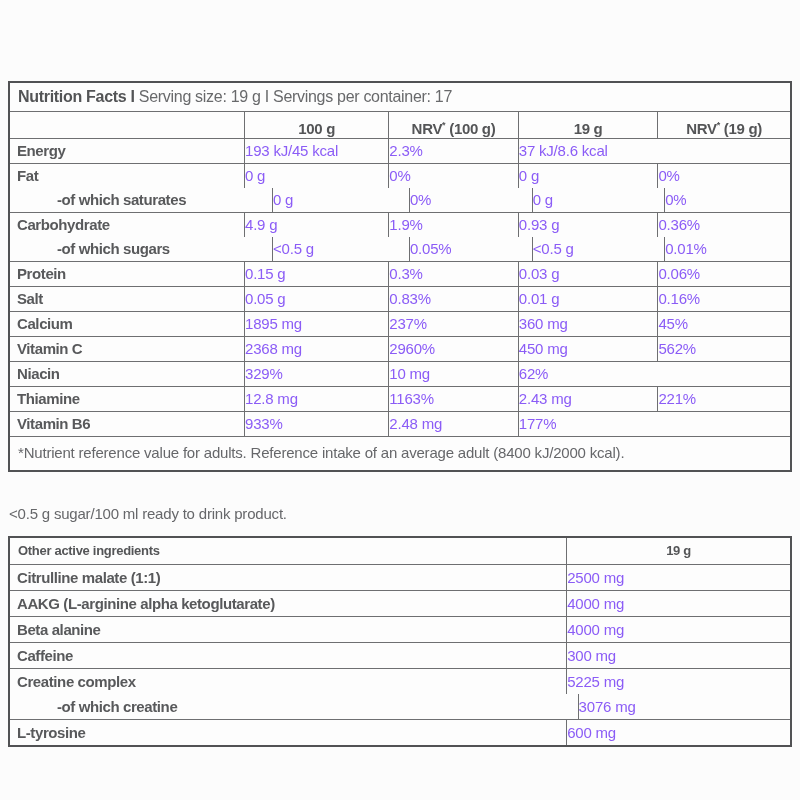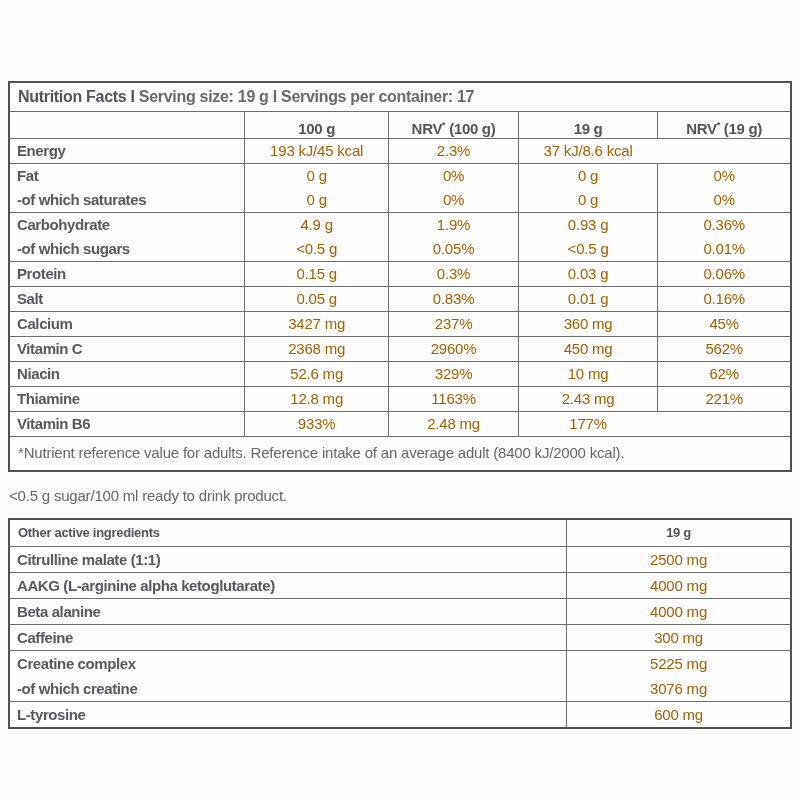--- a/index.html
+++ b/index.html
@@ -24,21 +24,21 @@
     color: #68696b;
   }
   .facts { margin-top: 81px; }
   .ingredients { margin-top: 14px; }
 
   .tr {
     display: grid;
     border-top: 1.5px solid #6e6f71;
   }
   .tr.first { border-top: none; }
-  .tr.sub { border-top: none; }
+  .tr.sub { border-top: none; padding-left: 40px; }
   .facts .tr.cols, .facts .tr.data {
     grid-template-columns: 30% 18.5% 16.6% 17.9% 17%;
   }
   .ingredients .tr {
     grid-template-columns: 71.3% 28.7%;
   }
 
   .td {
     overflow: hidden;
     white-space: nowrap;
@@ -46,21 +46,21 @@
   .td + .td { border-left: 1.5px solid #6e6f71; }
 
   .titlerow .td {
     height: 28px;
     line-height: 28px;
     padding-left: 8px;
     font-size: 16px;
     letter-spacing: -0.3px;
   }
   .title-bold { font-weight: bold; color: #535456; }
-  .title-reg { font-weight: bold; color: #68696b; }
+  .title-reg { font-weight: normal; color: #68696b; }
 
   .cols .td {
     height: 26px;
     line-height: 26px;
     text-align: center;
     font-weight: bold;
     font-size: 15px;
     color: #545557;
     letter-spacing: -0.3px;
   }
@@ -71,33 +71,33 @@
     line-height: 24px;
     font-size: 15px;
     letter-spacing: -0.2px;
   }
   .data .lbl {
     padding-left: 7px;
     font-weight: bold;
     color: #58595b;
     letter-spacing: -0.4px;
   }
-  .data .val { text-align: center; color: #a16207; }
+  .data .val { text-align: left; color: #8b5cf6; }
 
   .footnote .td {
     padding: 7px 8px 8px 8px;
     font-size: 15px;
     line-height: 18px;
     color: #66676a;
     letter-spacing: -0.2px;
     white-space: normal;
   }
 
   .note {
-    margin: 15px 8px 0 9px;
+    margin: 33px 8px 0 9px;
     font-size: 15px;
     color: #66676a;
     letter-spacing: -0.2px;
   }
 
   .ingredients .head .td {
     height: 26px;
     line-height: 26px;
     font-weight: bold;
     font-size: 13px;
@@ -179,37 +179,36 @@
     <div class="tr data">
       <div class="td lbl">Salt</div>
       <div class="td val">0.05 g</div>
       <div class="td val">0.83%</div>
       <div class="td val">0.01 g</div>
       <div class="td val">0.16%</div>
     </div>
 
     <div class="tr data">
       <div class="td lbl">Calcium</div>
-      <div class="td val">3427 mg</div>
+      <div class="td val">1895 mg</div>
       <div class="td val">237%</div>
       <div class="td val">360 mg</div>
       <div class="td val">45%</div>
     </div>
 
     <div class="tr data">
       <div class="td lbl">Vitamin C</div>
       <div class="td val">2368 mg</div>
       <div class="td val">2960%</div>
       <div class="td val">450 mg</div>
       <div class="td val">562%</div>
     </div>
 
     <div class="tr data">
       <div class="td lbl">Niacin</div>
-      <div class="td val">52.6 mg</div>
       <div class="td val">329%</div>
       <div class="td val">10 mg</div>
       <div class="td val">62%</div>
     </div>
 
     <div class="tr data">
       <div class="td lbl">Thiamine</div>
       <div class="td val">12.8 mg</div>
       <div class="td val">1163%</div>
       <div class="td val">2.43 mg</div>

